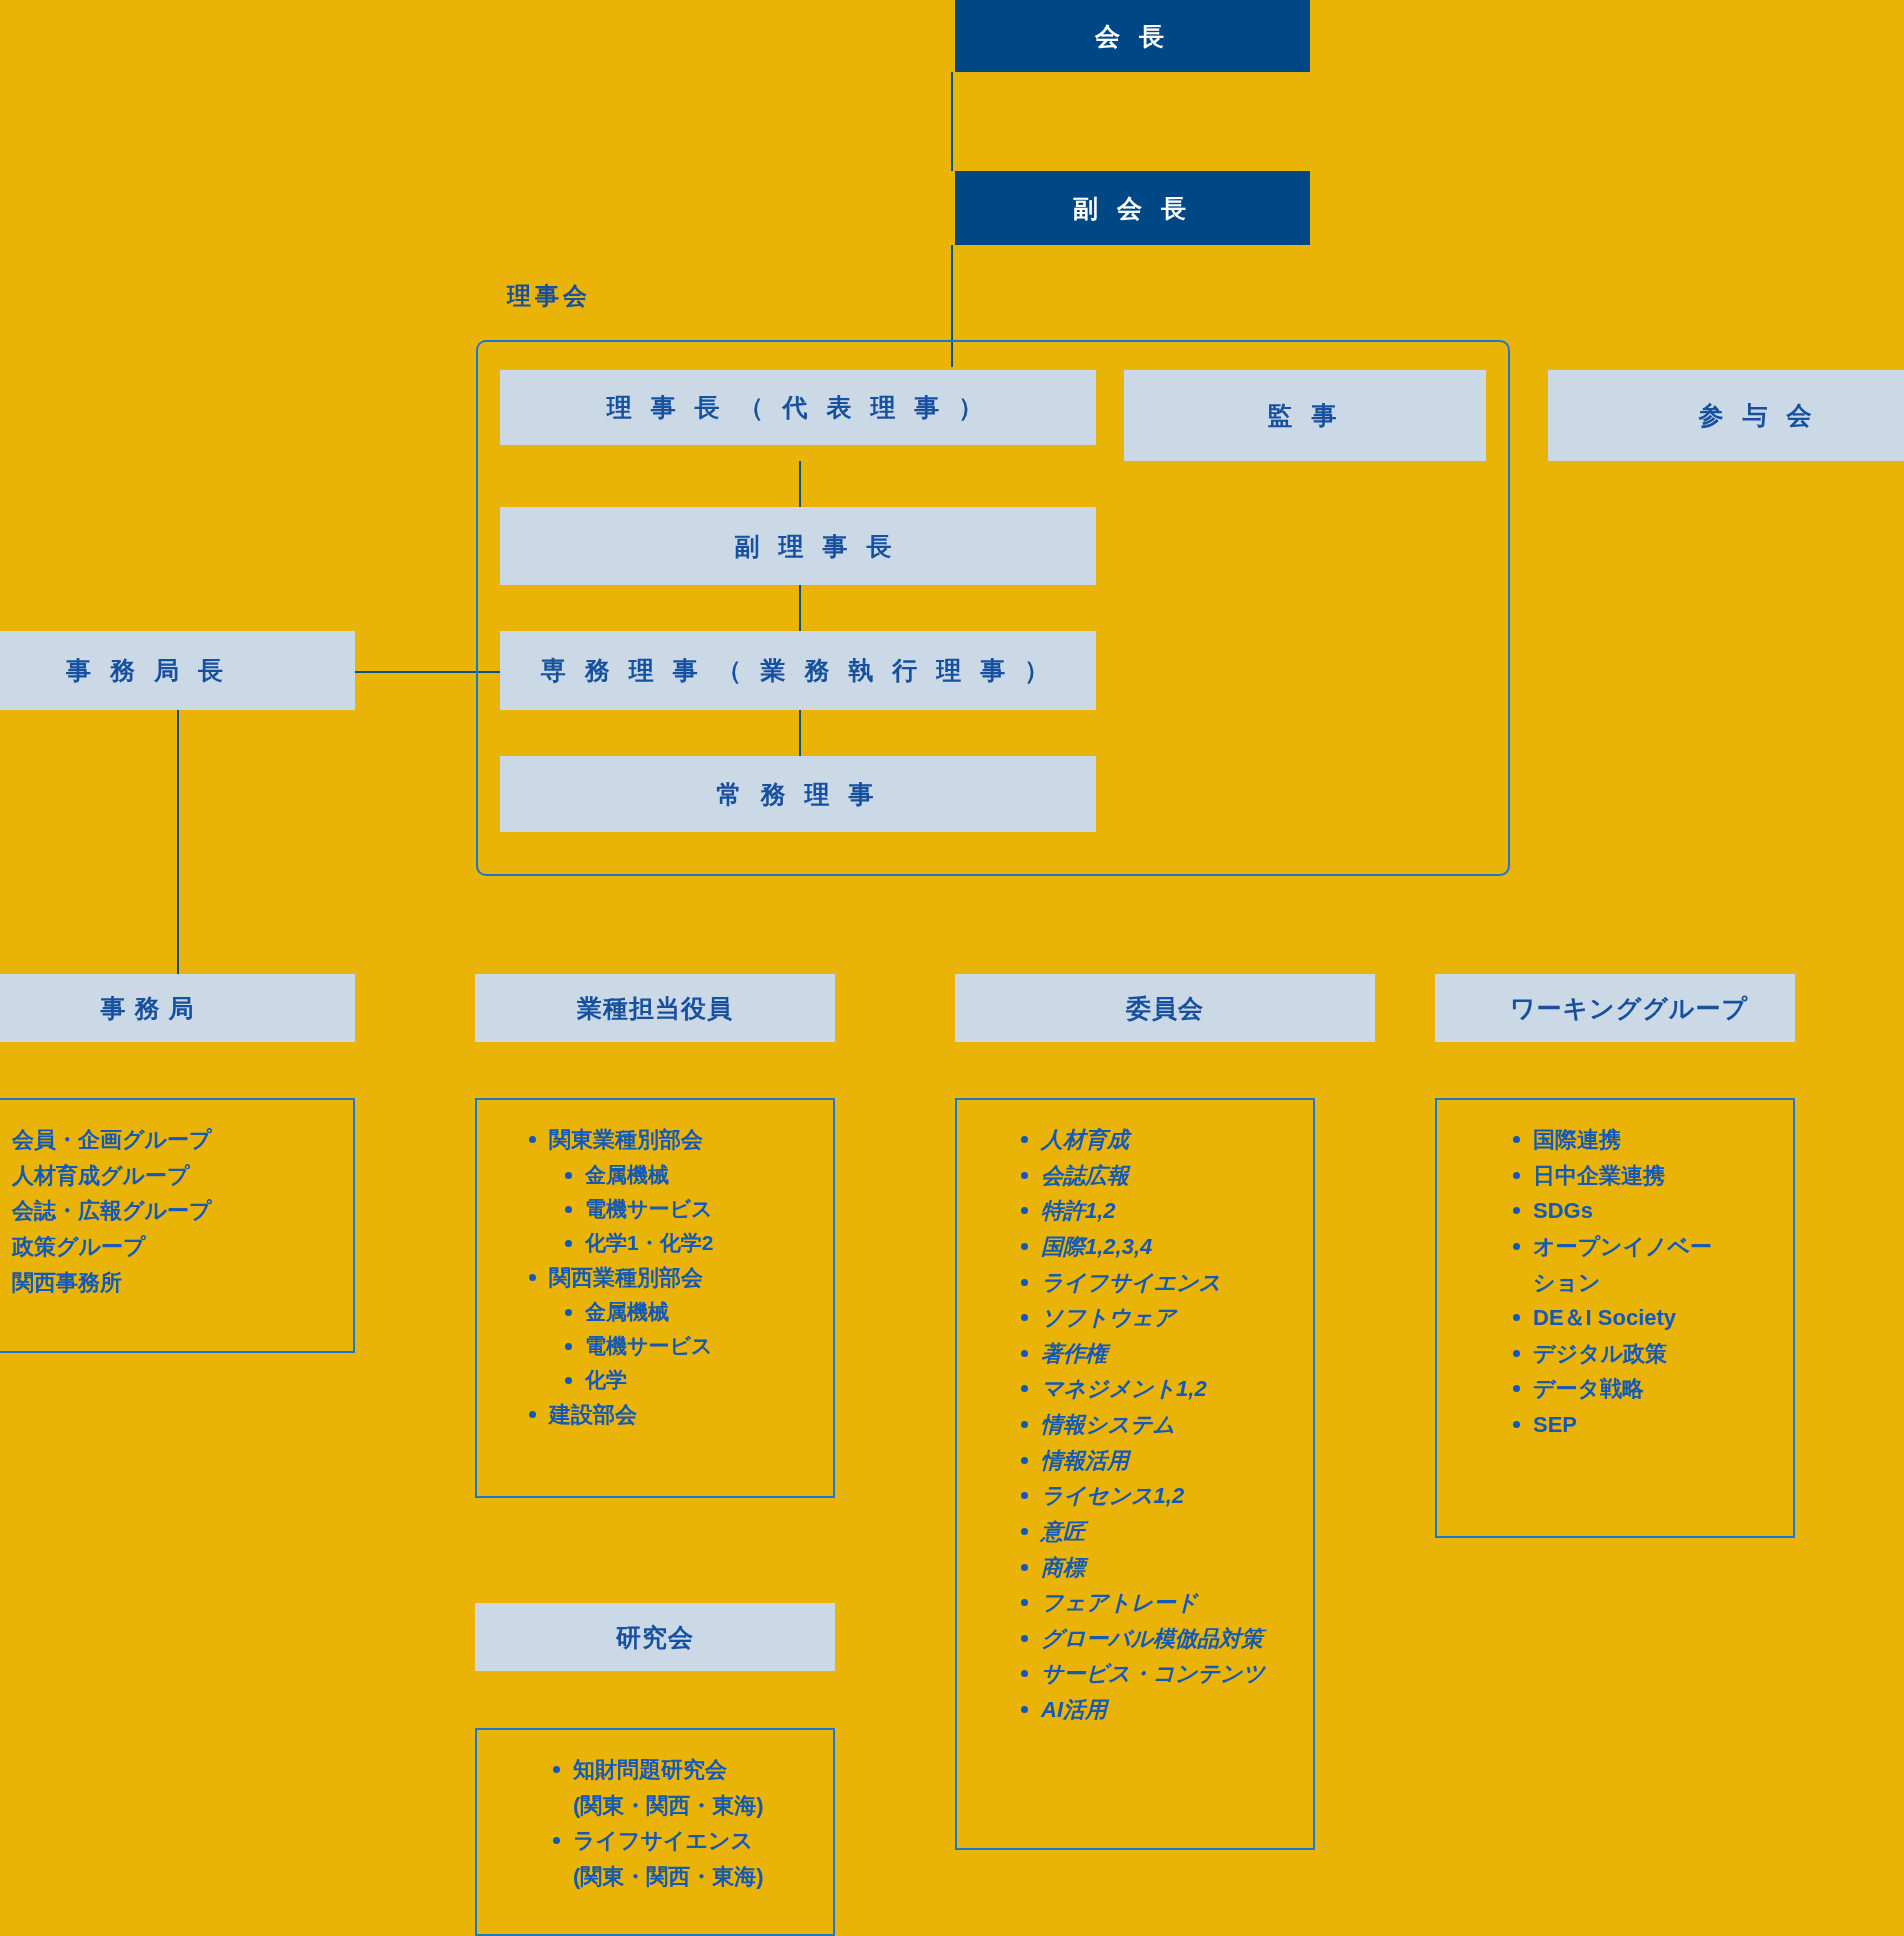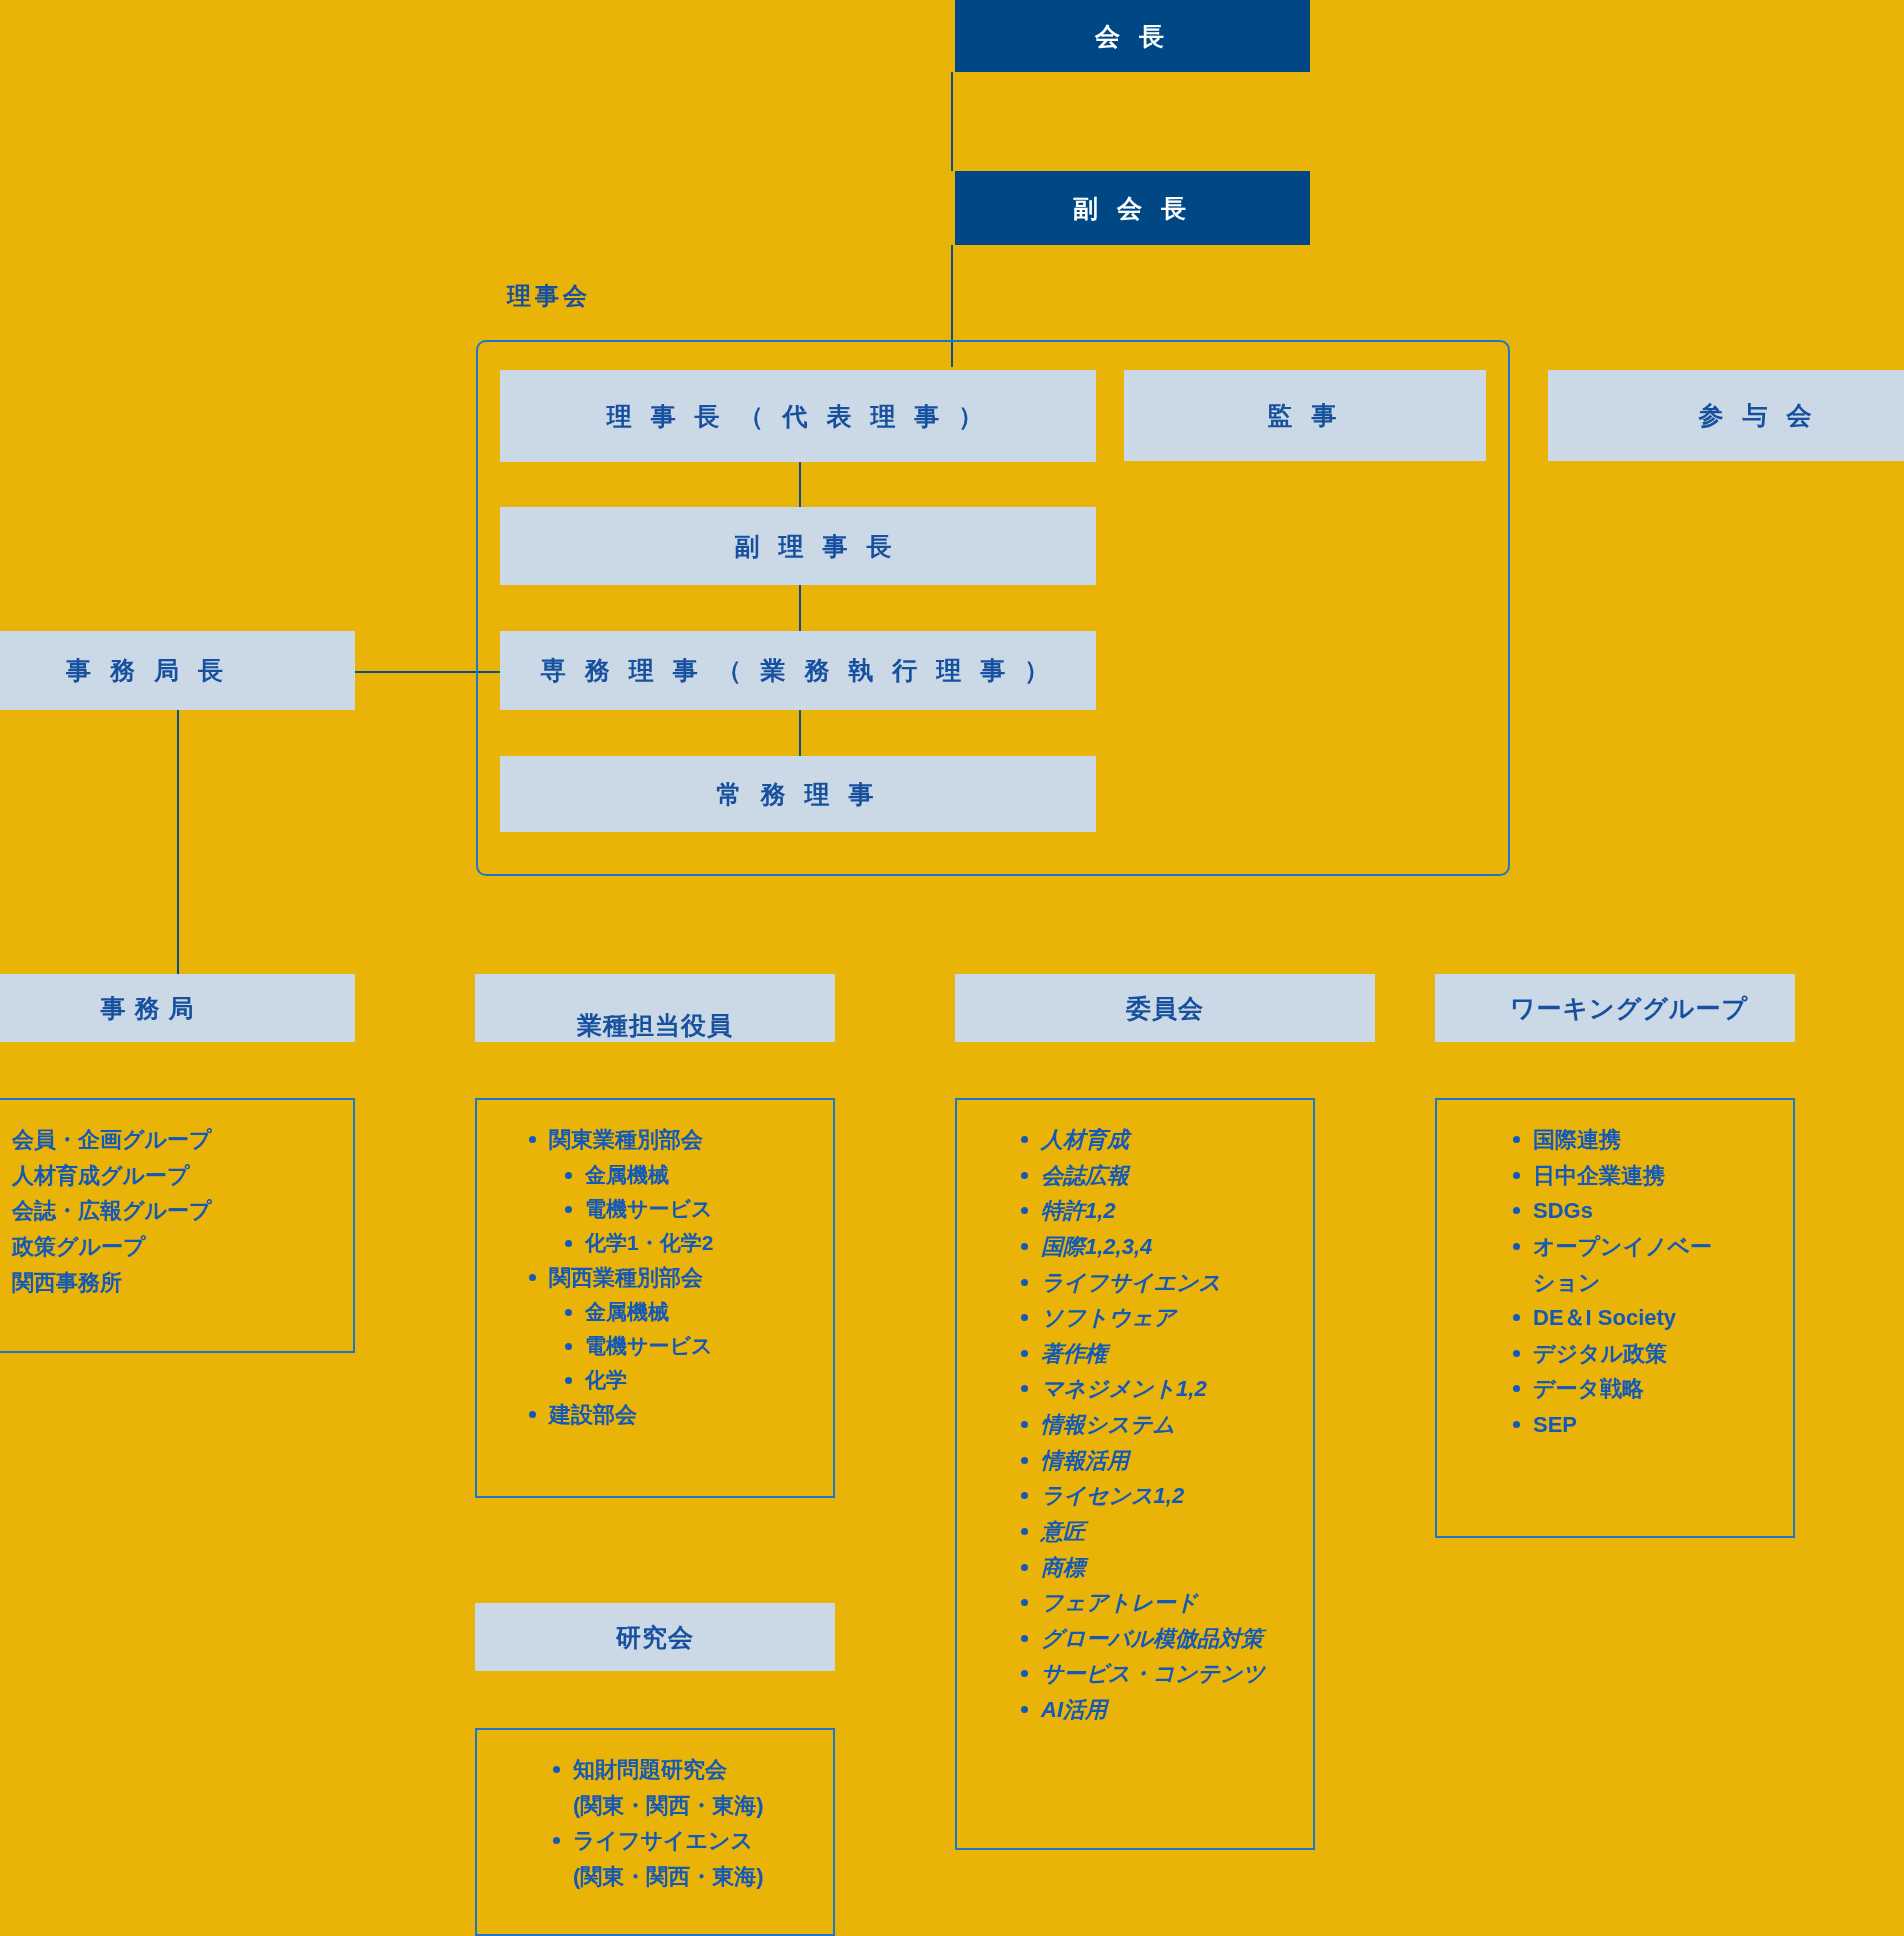--- a/index.html
+++ b/index.html
@@ -136,21 +136,21 @@
   </div>
 
   <div class="node node-dark" style="left:955px; top:171px; width:355px; height:74px;">
     <span>副 会 長</span>
   </div>
 
   <div class="group-label" style="left:507px; top:280px;">理事会</div>
 
   <div class="group-box" style="left:476px; top:340px; width:1034px; height:536px;"></div>
 
-  <div class="node node-light" style="left:500px; top:370px; width:596px; height:92px;">
+  <div class="node node-light" style="left:500px; top:370px; width:596px; height:75px;">
     <span>理 事 長 （ 代 表 理 事 ）</span>
   </div>
 
   <div class="node node-light" style="left:1124px; top:370px; width:362px; height:91px;">
     <span>監 事</span>
   </div>
 
   <div class="node node-light" style="left:500px; top:507px; width:596px; height:78px;padding-left:36px;">
     <span>副 理 事 長</span>
   </div>
@@ -168,21 +168,21 @@
   </div>
 
   <div class="node node-light" style="left:-60px; top:631px; width:415px; height:79px;">
     <span>事 務 局 長</span>
   </div>
 
   <div class="node node-light tight" style="left:-60px; top:974px; width:415px; height:68px;">
     <span>事 務 局</span>
   </div>
 
-  <div class="node node-light tight" style="left:475px; top:974px; width:360px; height:68px;align-items:flex-end;">
+  <div class="node node-light tight" style="left:475px; top:974px; width:360px; height:68px;">
     <span>業種担当役員</span>
   </div>
 
   <div class="node node-light tight" style="left:955px; top:974px; width:420px; height:68px;">
     <span>委員会</span>
   </div>
 
   <div class="node node-light tight" style="left:1435px; top:974px; width:360px; height:68px;padding-left:28px;">
     <span>ワーキンググループ</span>
   </div>

